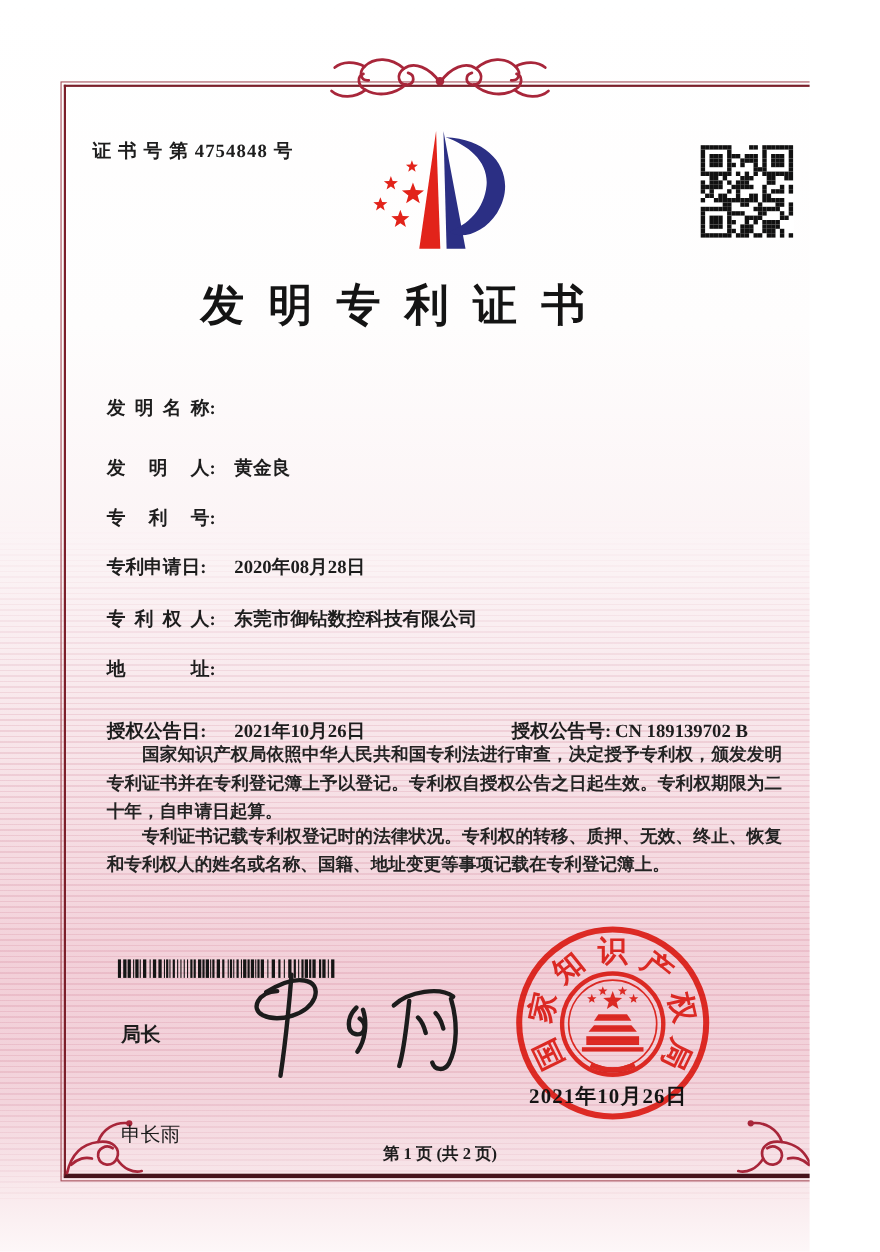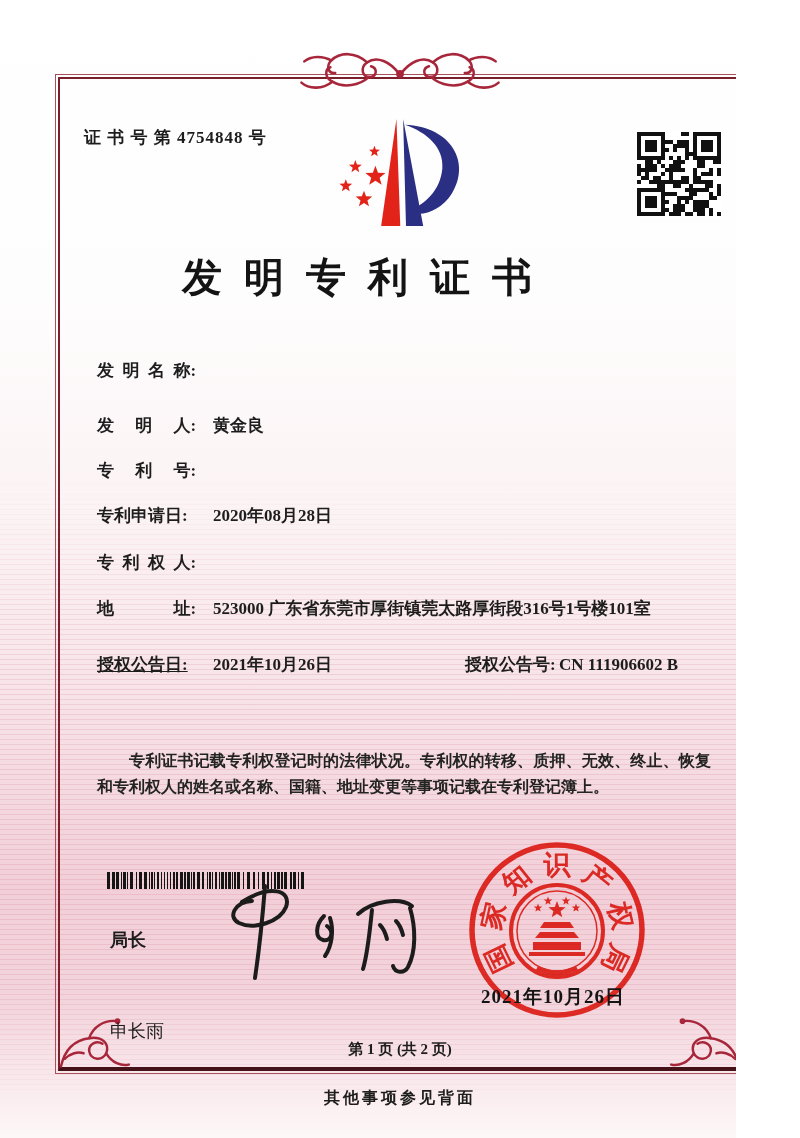--- a/index.html
+++ b/index.html
@@ -19,21 +19,21 @@
   .cert-no{position:absolute;left:84px;top:126px;font-size:17px;font-weight:700;letter-spacing:1px;white-space:pre;}
   .logo{position:absolute;left:320px;top:110px;width:172px;height:126px;}
   .qr{position:absolute;left:636px;top:131px;width:86px;height:86px;}
   .title{position:absolute;left:0;right:0;top:250px;margin:0;text-align:center;font-size:40px;font-weight:700;
     letter-spacing:22px;color:#141414;}
   .fields{position:absolute;left:97px;top:0;width:614px;font-size:17px;font-weight:700;}
   .row{position:absolute;left:0;right:0;display:flex;line-height:30px;align-items:center;}
   .lbl{white-space:pre;display:inline-block;flex:0 0 112px;width:112px;}
   .val{flex:1;margin-left:4px;max-width:498px;}
   .row-last{display:block;}
-  .row-last .lbl{float:left;text-decoration:underline;}
+  .row-last .lbl{float:left;}
   .lbl2{position:absolute;left:368px;white-space:pre;}
   .val2{position:absolute;left:462px;}
   .para{position:absolute;left:97px;width:614px;margin:0;font-size:16px;line-height:26px;font-weight:600;
     text-indent:2em;color:#232323;text-align:justify;}
   .p1{top:674px;}
   .p2{top:748px;}
   .barcode{position:absolute;left:107px;top:872px;width:198px;height:17px;}
   .signer-title{position:absolute;left:110px;top:928px;font-size:18px;font-weight:700;}
   .signer-name{position:absolute;left:110px;top:1019px;font-size:18px;font-weight:400;}
   .signature{position:absolute;left:212px;top:880px;width:220px;height:115px;}
@@ -363,33 +363,34 @@
     </div>
     <div class="row" style="top:456px">
       <span class="lbl">专     利     号:</span>
     </div>
     <div class="row" style="top:501px">
       <span class="lbl">专利申请日:</span>
       <span class="val">2020年08月28日</span>
     </div>
     <div class="row" style="top:548px">
       <span class="lbl">专  利  权  人:</span>
+      <span class="val">东莞市御钻数控科技有限公司</span>
     </div>
     <div class="row" style="top:594px">
       <span class="lbl">地              址:</span>
-      <span class="val">523000 广东省东莞市厚街镇莞太路厚街段316号1号楼101室</span>
     </div>
     <div class="row row-last" style="top:650px">
       <span class="lbl">授权公告日:</span>
       <span class="val" style="max-width:220px">2021年10月26日</span>
       <span class="lbl2">授权公告号:</span>
-      <span class="val2">CN 111906602 B</span>
+      <span class="val2">CN 189139702 B</span>
     </div>
   </div>
 
+  <p class="para p1">国家知识产权局依照中华人民共和国专利法进行审查，决定授予专利权，颁发发明专利证书并在专利登记簿上予以登记。专利权自授权公告之日起生效。专利权期限为二十年，自申请日起算。</p>
   <p class="para p2">专利证书记载专利权登记时的法律状况。专利权的转移、质押、无效、终止、恢复和专利权人的姓名或名称、国籍、地址变更等事项记载在专利登记簿上。</p>
 
   <svg id="barcode" class="barcode" viewBox="0 0 198 17" preserveAspectRatio="none">
       <rect x="0" y="0" width="3" height="17" fill="#151515"></rect>
       <rect x="5" y="0" width="3" height="17" fill="#151515"></rect>
       <rect x="9" y="0" width="3" height="17" fill="#151515"></rect>
       <rect x="14" y="0" width="1" height="17" fill="#151515"></rect>
       <rect x="16" y="0" width="3" height="17" fill="#151515"></rect>
       <rect x="20" y="0" width="1" height="17" fill="#151515"></rect>
       <rect x="23" y="0" width="3" height="17" fill="#151515"></rect>
@@ -482,15 +483,14 @@
         <text transform="rotate(-38.66666666666667) translate(0,-56)" text-anchor="middle" font-size="27" font-weight="700" fill="#e8281e">知</text>
         <text transform="rotate(0) translate(0,-56)" text-anchor="middle" font-size="27" font-weight="700" fill="#e8281e">识</text>
         <text transform="rotate(38.66666666666666) translate(0,-56)" text-anchor="middle" font-size="27" font-weight="700" fill="#e8281e">产</text>
         <text transform="rotate(77.33333333333331) translate(0,-56)" text-anchor="middle" font-size="27" font-weight="700" fill="#e8281e">权</text>
         <text transform="rotate(116) translate(0,-56)" text-anchor="middle" font-size="27" font-weight="700" fill="#e8281e">局</text>
       </g>
   </svg>
   <div class="seal-date">2021年10月26日</div>
 
   <div class="page-info">第 1 页 (共 2 页)</div>
-  <div class="back-note">其他事项参见背面</div>
 
 </div>
 
 </body></html>

